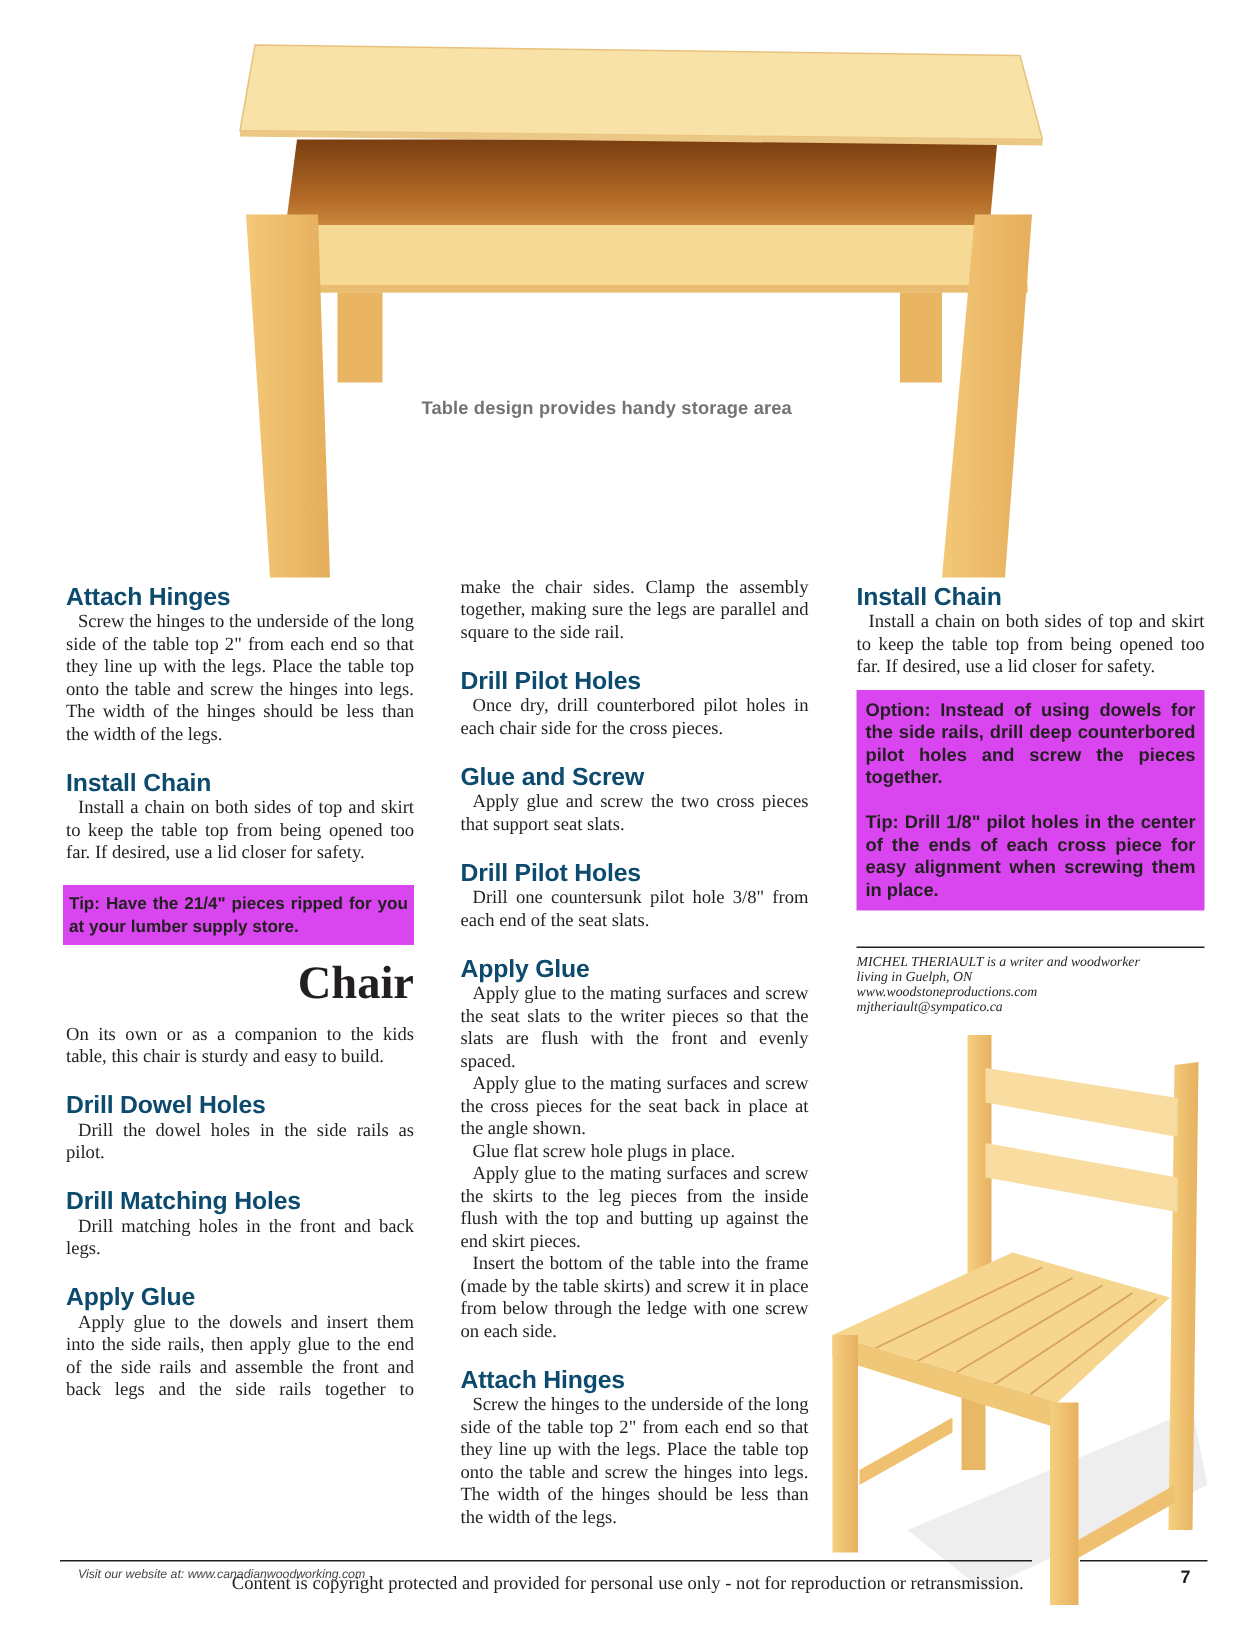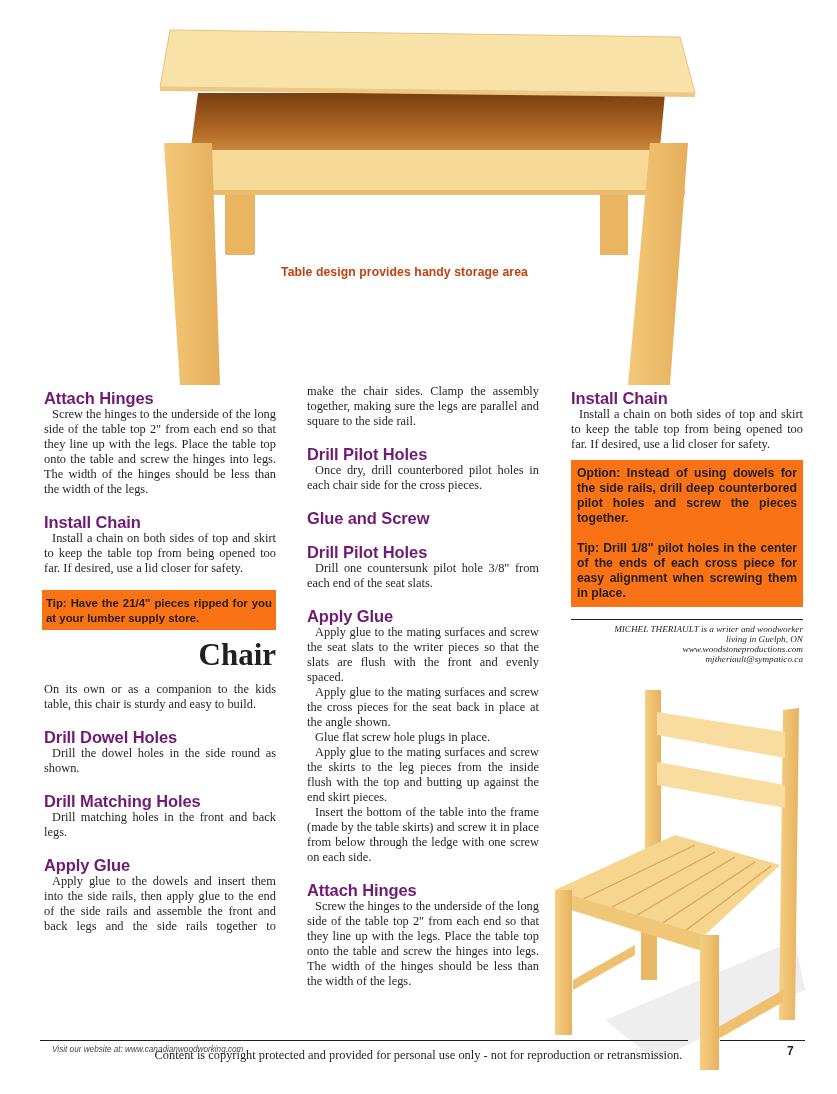--- a/index.html
+++ b/index.html
@@ -3,41 +3,41 @@
 <meta charset="utf-8">
 <style>
   html, body { margin: 0; padding: 0; background: #ffffff; }
   body { width: 837px; height: 1094px; position: relative; overflow: hidden; font-family: "Liberation Serif", serif; color: #231f20; }
   .abs { position: absolute; }
 
   
   .table-illus { left: 150px; top: 25px; width: 550px; height: 365px; }
   .chair-illus { left: 545px; top: 690px; width: 260px; height: 380px; }
 
-  .caption { left: 281px; top: 265px; font-family: "Liberation Sans", sans-serif; font-weight: bold; font-size: 12.2px; color: #c2410c; letter-spacing: 0.1px; }
+  .caption { left: 281px; top: 265px; font-family: "Liberation Sans", sans-serif; font-weight: bold; font-size: 12.2px; color: #737373; letter-spacing: 0.1px; }
 
   .col { position: absolute; width: 232px; }
   .col1 { left: 44px; top: 389px; }
   .col2 { left: 307px; top: 384px; }
   .col3 { left: 571px; top: 389px; }
 
-  .h { font-family: "Liberation Sans", sans-serif; font-weight: bold; font-size: 16.5px; line-height: 18px; margin: 0; color: #701a75; letter-spacing: -0.1px; }
+  .h { font-family: "Liberation Sans", sans-serif; font-weight: bold; font-size: 16.5px; line-height: 18px; margin: 0; color: #0c4a6e; letter-spacing: -0.1px; }
   .p { font-size: 12.4px; line-height: 15px; text-align: justify; margin: 0; }
   .para { text-indent: 8px; display: block; text-align: justify; text-align-last: left; }
   .sec { margin-bottom: 16px; }
 
-  .note { background: #f97316; font-family: "Liberation Sans", sans-serif; font-weight: bold; font-size: 11.4px; line-height: 15px; padding: 6px 4px 4px 4px; margin-left: -2px; color: #231f20; }
+  .note { background: #d946ef; font-family: "Liberation Sans", sans-serif; font-weight: bold; font-size: 11.4px; line-height: 15px; padding: 6px 4px 4px 4px; margin-left: -2px; color: #231f20; }
   .note p { margin: 0 0 8px 0; text-align: justify; text-align-last: left; }
   .note p:last-child { margin-bottom: 0; }
   .note3 { font-size: 12.2px; padding: 6px 6px 6px 6px; margin-left: 0; margin-top: 8px; }
   .note3 p { margin-bottom: 15px; }
 
   .chair-title { font-family: "Liberation Serif", serif; font-size: 31px; line-height: 34px; margin: 8px 0 10px -1px; color: #231f20; text-align: right; }
 
-  .bio { margin-top: 12px; border-top: 1px solid #231f20; padding-top: 4px; text-align: right; font-style: italic; font-size: 9.2px; line-height: 10px; width: 232px; }
+  .bio { margin-top: 24px; border-top: 1px solid #231f20; padding-top: 4px; text-align: left; font-style: italic; font-size: 9.2px; line-height: 10px; width: 232px; }
 
   .footer-rule { top: 1040px; height: 1px; background: #231f20; }
   .footer-web { left: 52px; top: 1045px; font-family: "Liberation Sans", sans-serif; font-style: italic; font-size: 8.2px; color: #444; }
   .footer-notice { left: 0; width: 837px; top: 1045px; text-align: center; font-size: 12.4px; line-height: 20px; color: #231f20; }
   .page-num { left: 787px; top: 1044px; font-family: "Liberation Sans", sans-serif; font-weight: bold; font-size: 12px; }
 </style>
 </head>
 <body>
 
 <svg class="abs table-illus" viewBox="0 0 550 365">
@@ -79,40 +79,41 @@
     <h3 class="h">Install Chain</h3>
     <p class="p para">Install a chain on both sides of top and skirt to keep the table top from being opened too far. If desired, use a lid closer for safety.</p>
   </div>
   <div class="note">
     <p>Tip: Have the 21/4" pieces ripped for you at your lumber supply store.</p>
   </div>
   <h2 class="chair-title">Chair</h2>
   <p class="p" style="margin-bottom:16px">On its own or as a companion to the kids table, this chair is sturdy and easy to build.</p>
   <div class="sec">
     <h3 class="h">Drill Dowel Holes</h3>
-    <p class="p para">Drill the dowel holes in the side round as shown.</p>
+    <p class="p para">Drill the dowel holes in the side rails as pilot.</p>
   </div>
   <div class="sec">
     <h3 class="h">Drill Matching Holes</h3>
     <p class="p para">Drill matching holes in the front and back legs.</p>
   </div>
   <div class="sec">
     <h3 class="h">Apply Glue</h3>
     <p class="p para" style="text-align-last: justify">Apply glue to the dowels and insert them into the side rails, then apply glue to the end of the side rails and assemble the front and back legs and the side rails together to</p>
   </div>
 </div>
 
 <div class="col col2">
   <p class="p" style="margin-bottom:16px">make the chair sides. Clamp the assembly together, making sure the legs are parallel and square to the side rail.</p>
   <div class="sec">
     <h3 class="h">Drill Pilot Holes</h3>
     <p class="p para">Once dry, drill counterbored pilot holes in each chair side for the cross pieces.</p>
   </div>
   <div class="sec">
     <h3 class="h">Glue and Screw</h3>
+    <p class="p para">Apply glue and screw the two cross pieces that support seat slats.</p>
   </div>
   <div class="sec">
     <h3 class="h">Drill Pilot Holes</h3>
     <p class="p para">Drill one countersunk pilot hole 3/8" from each end of the seat slats.</p>
   </div>
   <div class="sec">
     <h3 class="h">Apply Glue</h3>
     <p class="p para">Apply glue to the mating surfaces and screw the seat slats to the writer pieces so that the slats are flush with the front and evenly spaced.</p>
     <p class="p para">Apply glue to the mating surfaces and screw the cross pieces for the seat back in place at the angle shown.</p>
     <p class="p para">Glue flat screw hole plugs in place.</p>

